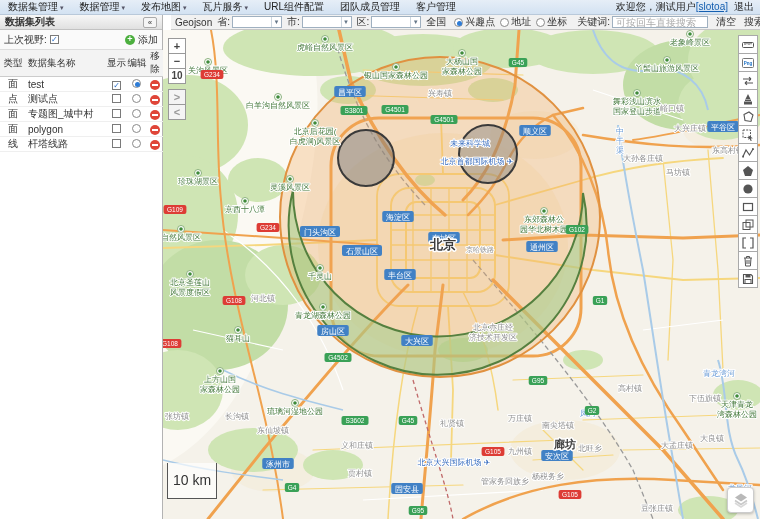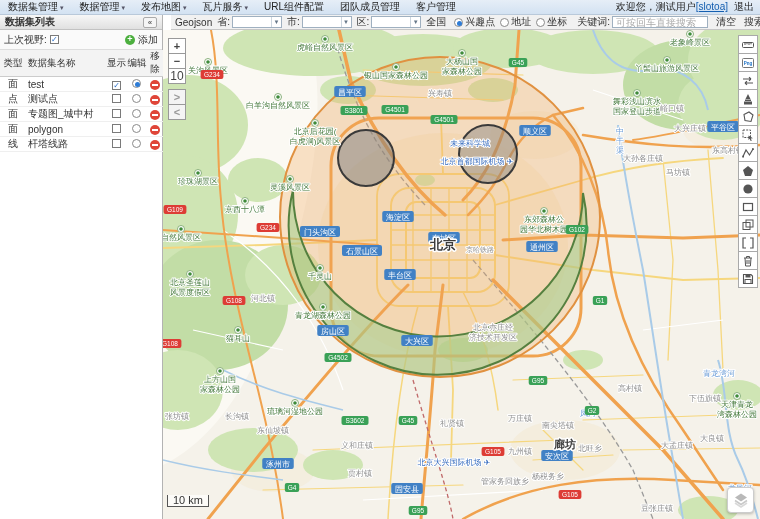--- a/index.html
+++ b/index.html
@@ -57,31 +57,31 @@
   .rm { display:inline-block; width:10px; height:10px; border-radius:50%; background:#df4538; position:relative; vertical-align:middle; }
   .rm::after { content:""; position:absolute; left:2px; top:4px; width:6px; height:2px; background:#fff; }
 
   
   .map { position:absolute; left:163px; top:30px; width:597px; height:489px; overflow:hidden; background:#f5f2ea; }
   .map svg text { user-select:none; }
 
   .zoomctl { position:absolute; left:5px; top:8px; z-index:20; }
   .zbtn { width:18px; height:16px; background:#fff; border:1px solid #999; text-align:center;
     font-size:11px; font-weight:bold; line-height:14px; color:#444; margin-bottom:-1px; }
-  .zbtn.lvl { font-size:12px; font-weight:normal; }
+  .zbtn.lvl { font-size:10px; font-weight:bold; }
   .zbtn.pan { background:#f4f4f4; color:#999; }
   .zgap { height:6px; }
 
   .rtoolbar { position:absolute; right:2px; top:5px; z-index:20; }
   .rtb-btn { width:20px; height:19px; background:#fff; border:1px solid #a9a9a9; margin-bottom:-1px;
     display:flex; align-items:center; justify-content:center; }
   .rtb-btn svg { display:block; }
 
-  .scalebar { position:absolute; left:4px; bottom:12px; z-index:20; background:rgba(255,255,255,.65);
-    border:1px solid #555; border-top:none; padding:0 5px; font-size:11px; line-height:11px; color:#333; }
+  .scalebar { position:absolute; left:4px; bottom:20px; z-index:20; background:rgba(255,255,255,.65);
+    border:1px solid #555; border-top:none; padding:12px 5px; font-size:14px; line-height:11px; color:#333; }
 
   .layersbtn { position:absolute; right:6px; bottom:6px; z-index:20; width:27px; height:26px;
     background:#fff; border:1px solid #ccc; border-radius:4px; box-shadow:0 1px 3px rgba(0,0,0,.25);
     display:flex; align-items:center; justify-content:center; }
 </style>
 </head>
 <body>
 
 <div class="app">
 

